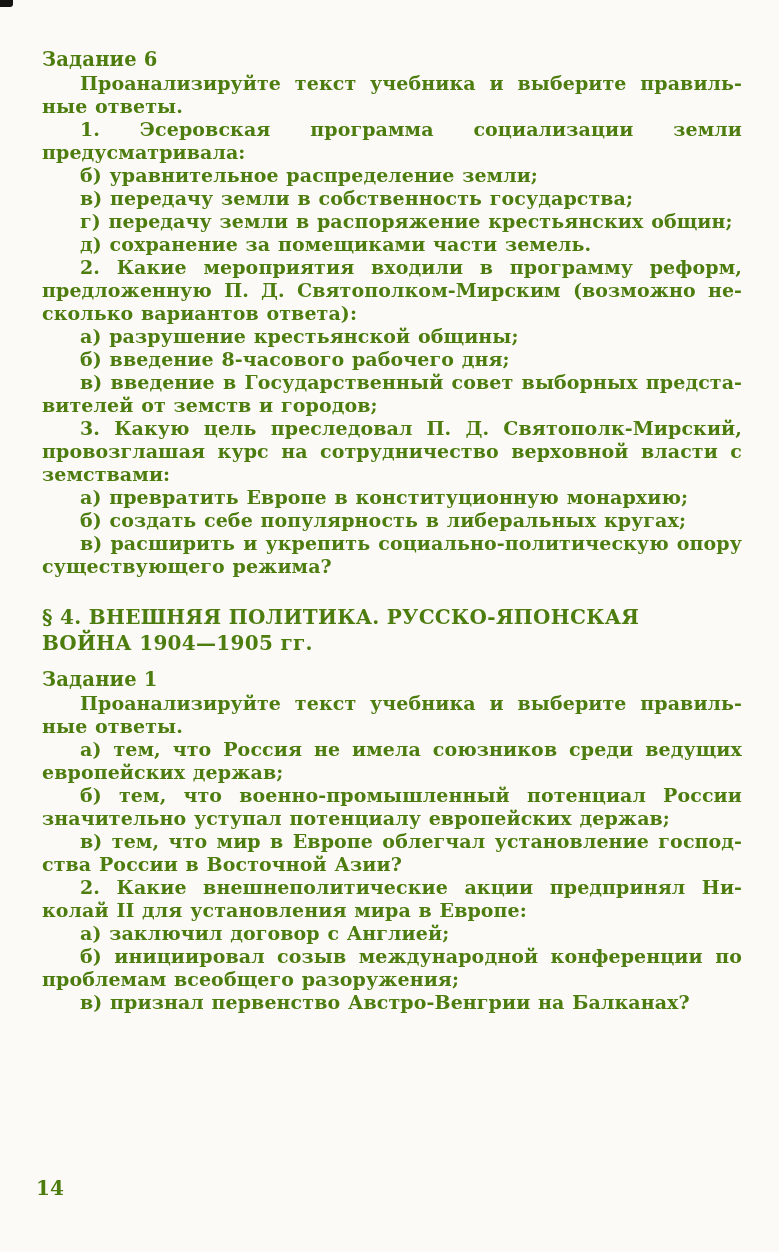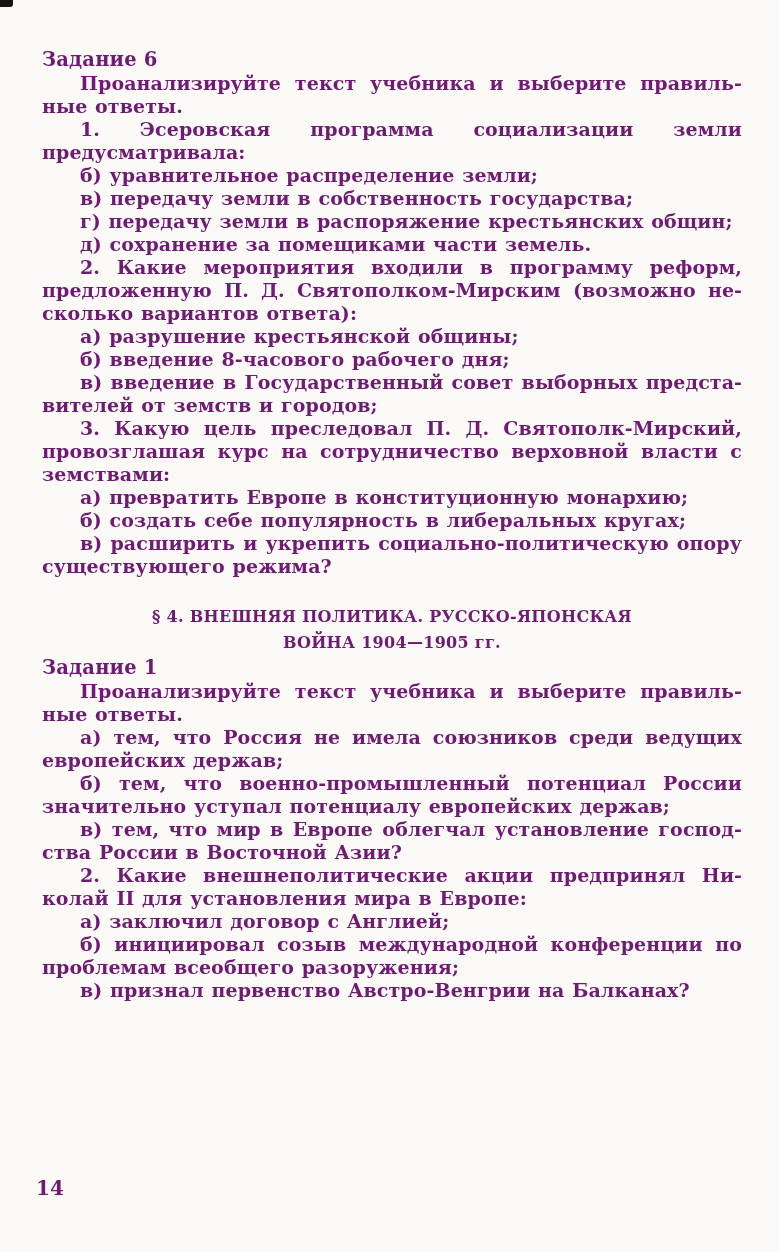--- a/index.html
+++ b/index.html
@@ -2,21 +2,21 @@
 <html lang="ru"><head>
 <meta charset="utf-8">
 <style>
   * { margin: 0; padding: 0; box-sizing: border-box; }
   html, body { background: #fbfaf6; }
   .page {
     position: relative;
     width: 779px;
     height: 1252px;
     background: #fbfaf6;
-    color: #701a75;
+    color: #4d7c0f;
     font-family: "DejaVu Serif", "Liberation Serif", serif;
     font-weight: 700;
     padding: 48px 37px 18px 42px;
     overflow: hidden;
   }
   .scan-speck {
     position: absolute;
     left: 0; top: 0;
     width: 13px; height: 7px;
     background: #161412;
@@ -30,23 +30,23 @@
   .para {
     font-size: 19px;
     line-height: 23px;
     text-align: justify;
     text-indent: 38px;
     letter-spacing: 0.1px;
     word-spacing: 1px;
   }
   .question { }
   .section-heading {
-    margin: 26px 0 0 0;
-    text-align: center;
-    font-size: 16px;
+    margin: 26px 0 12px 0;
+    text-align: left;
+    font-size: 20px;
     line-height: 26px;
     letter-spacing: 0.3px;
   }
   .page-number {
     position: absolute;
     left: 36px;
     top: 1176px;
     font-size: 20px;
     line-height: 24px;
   }

